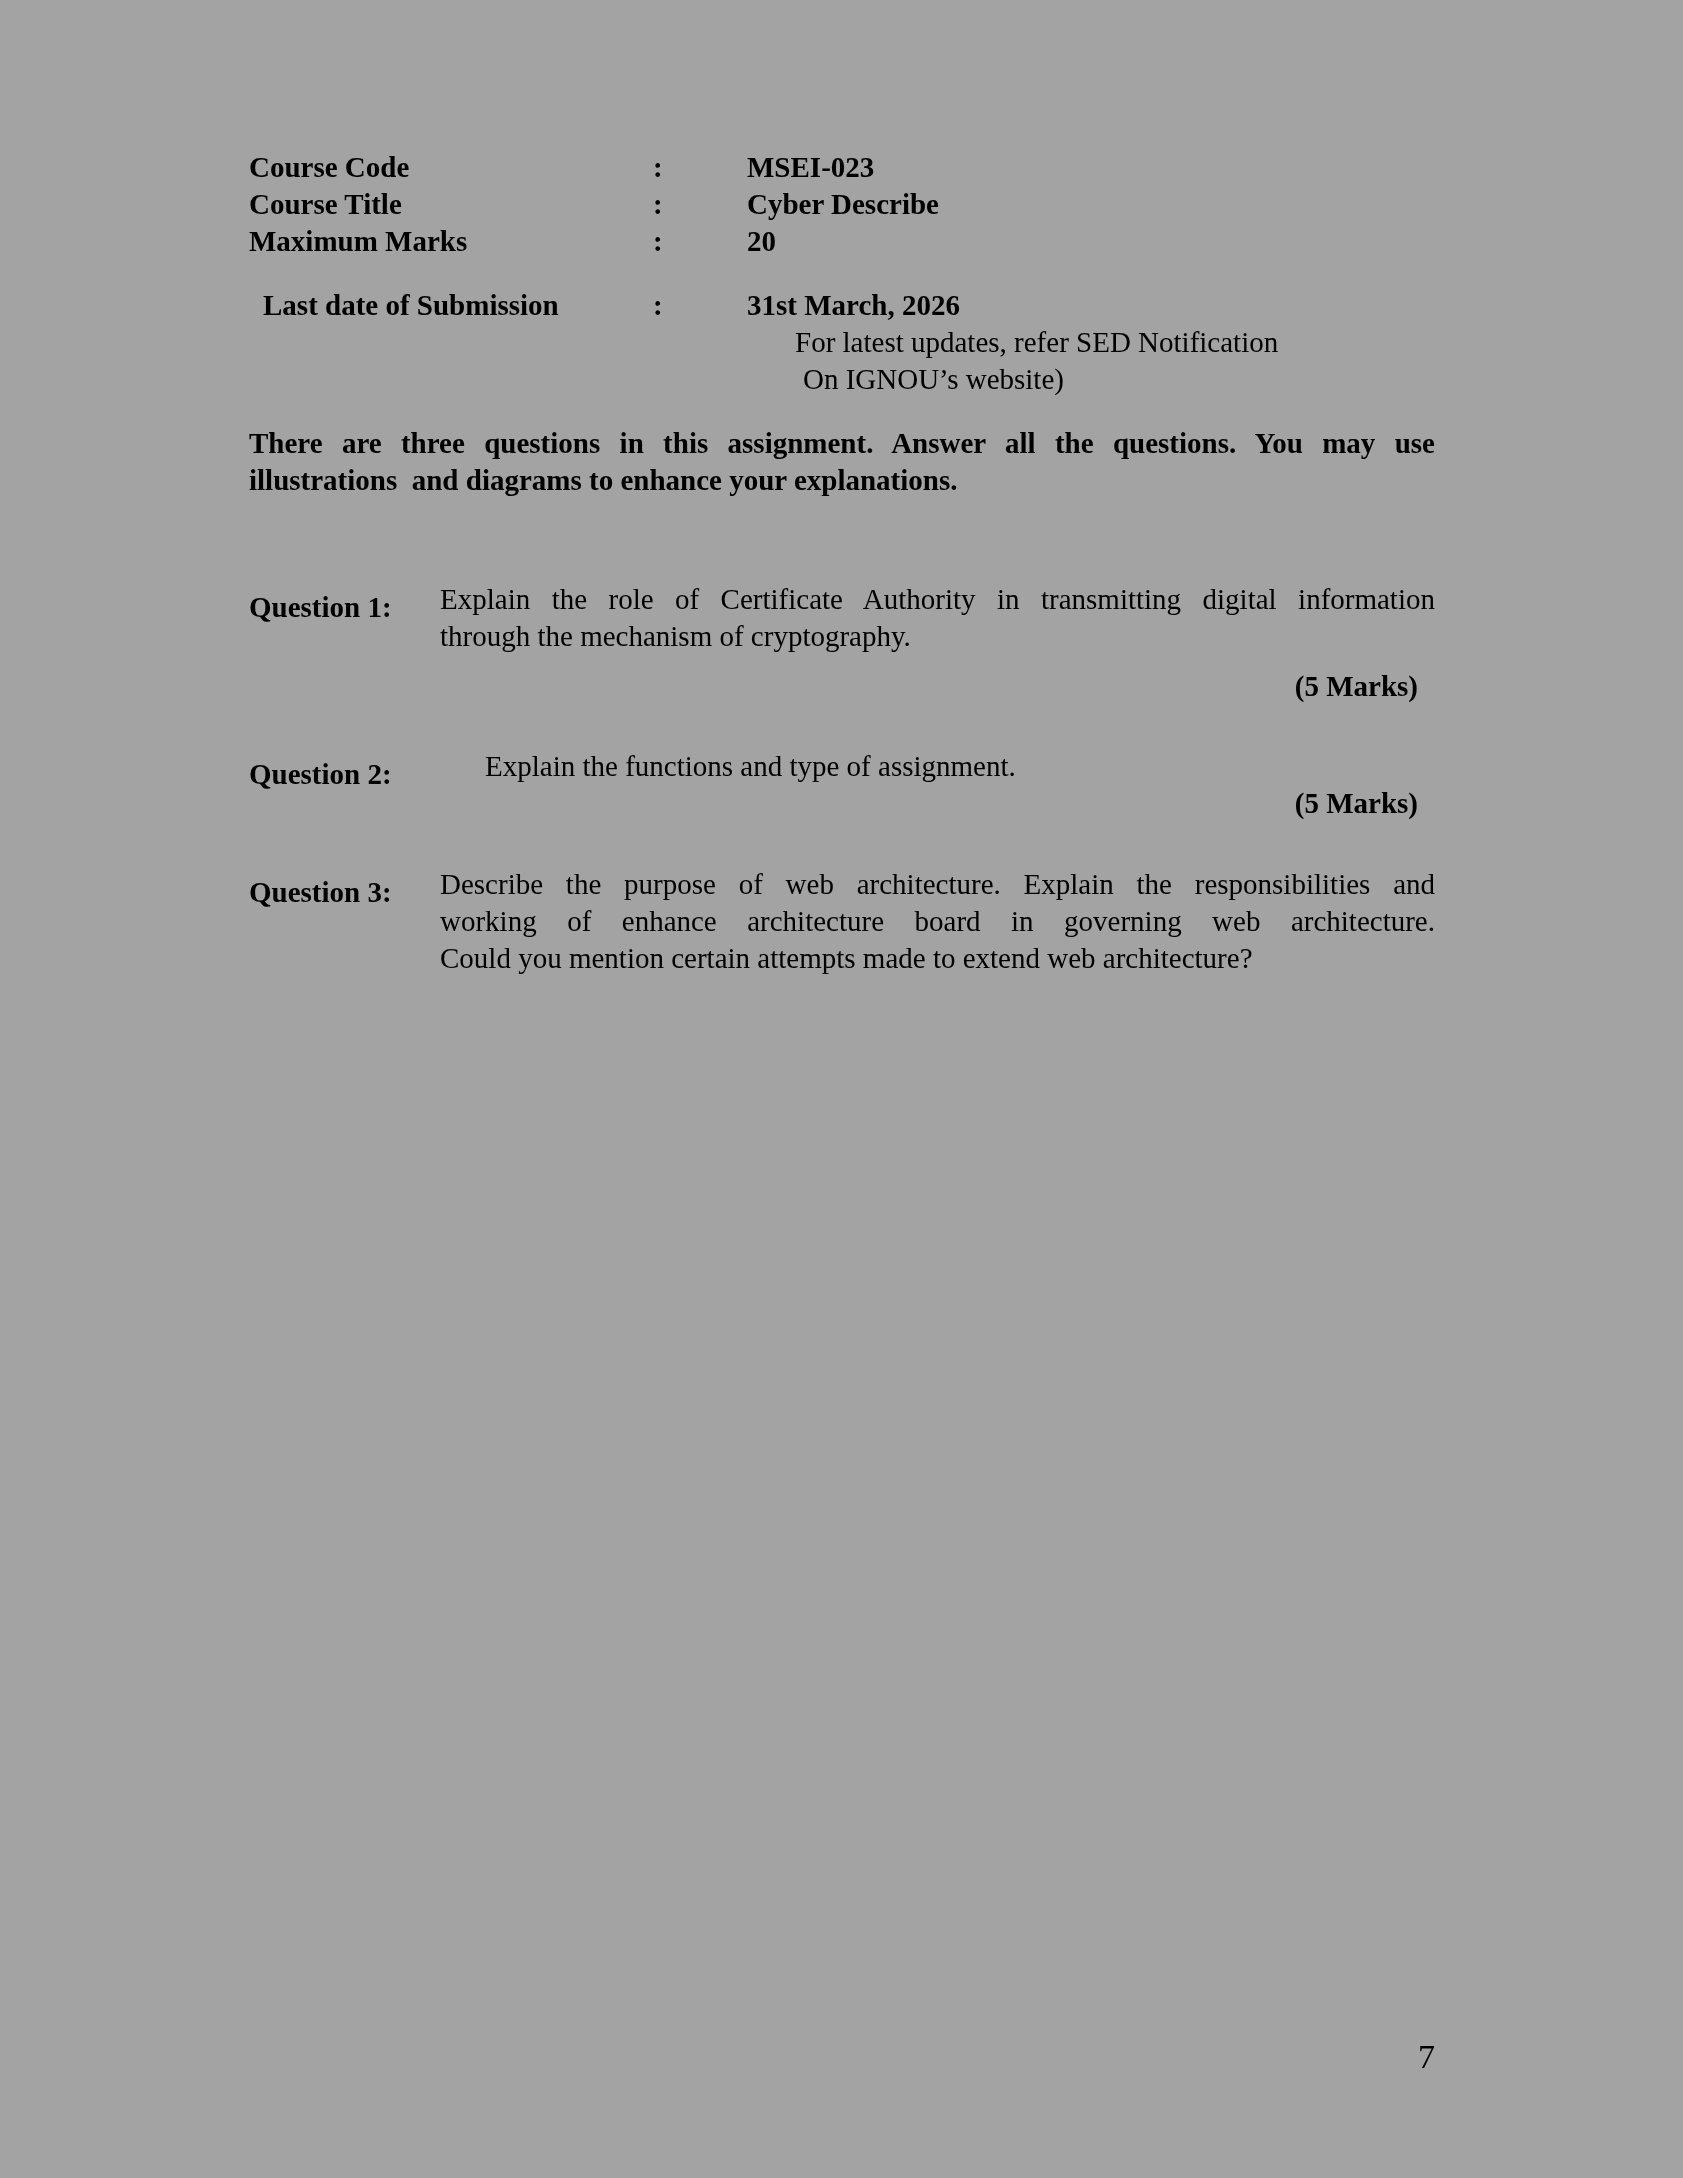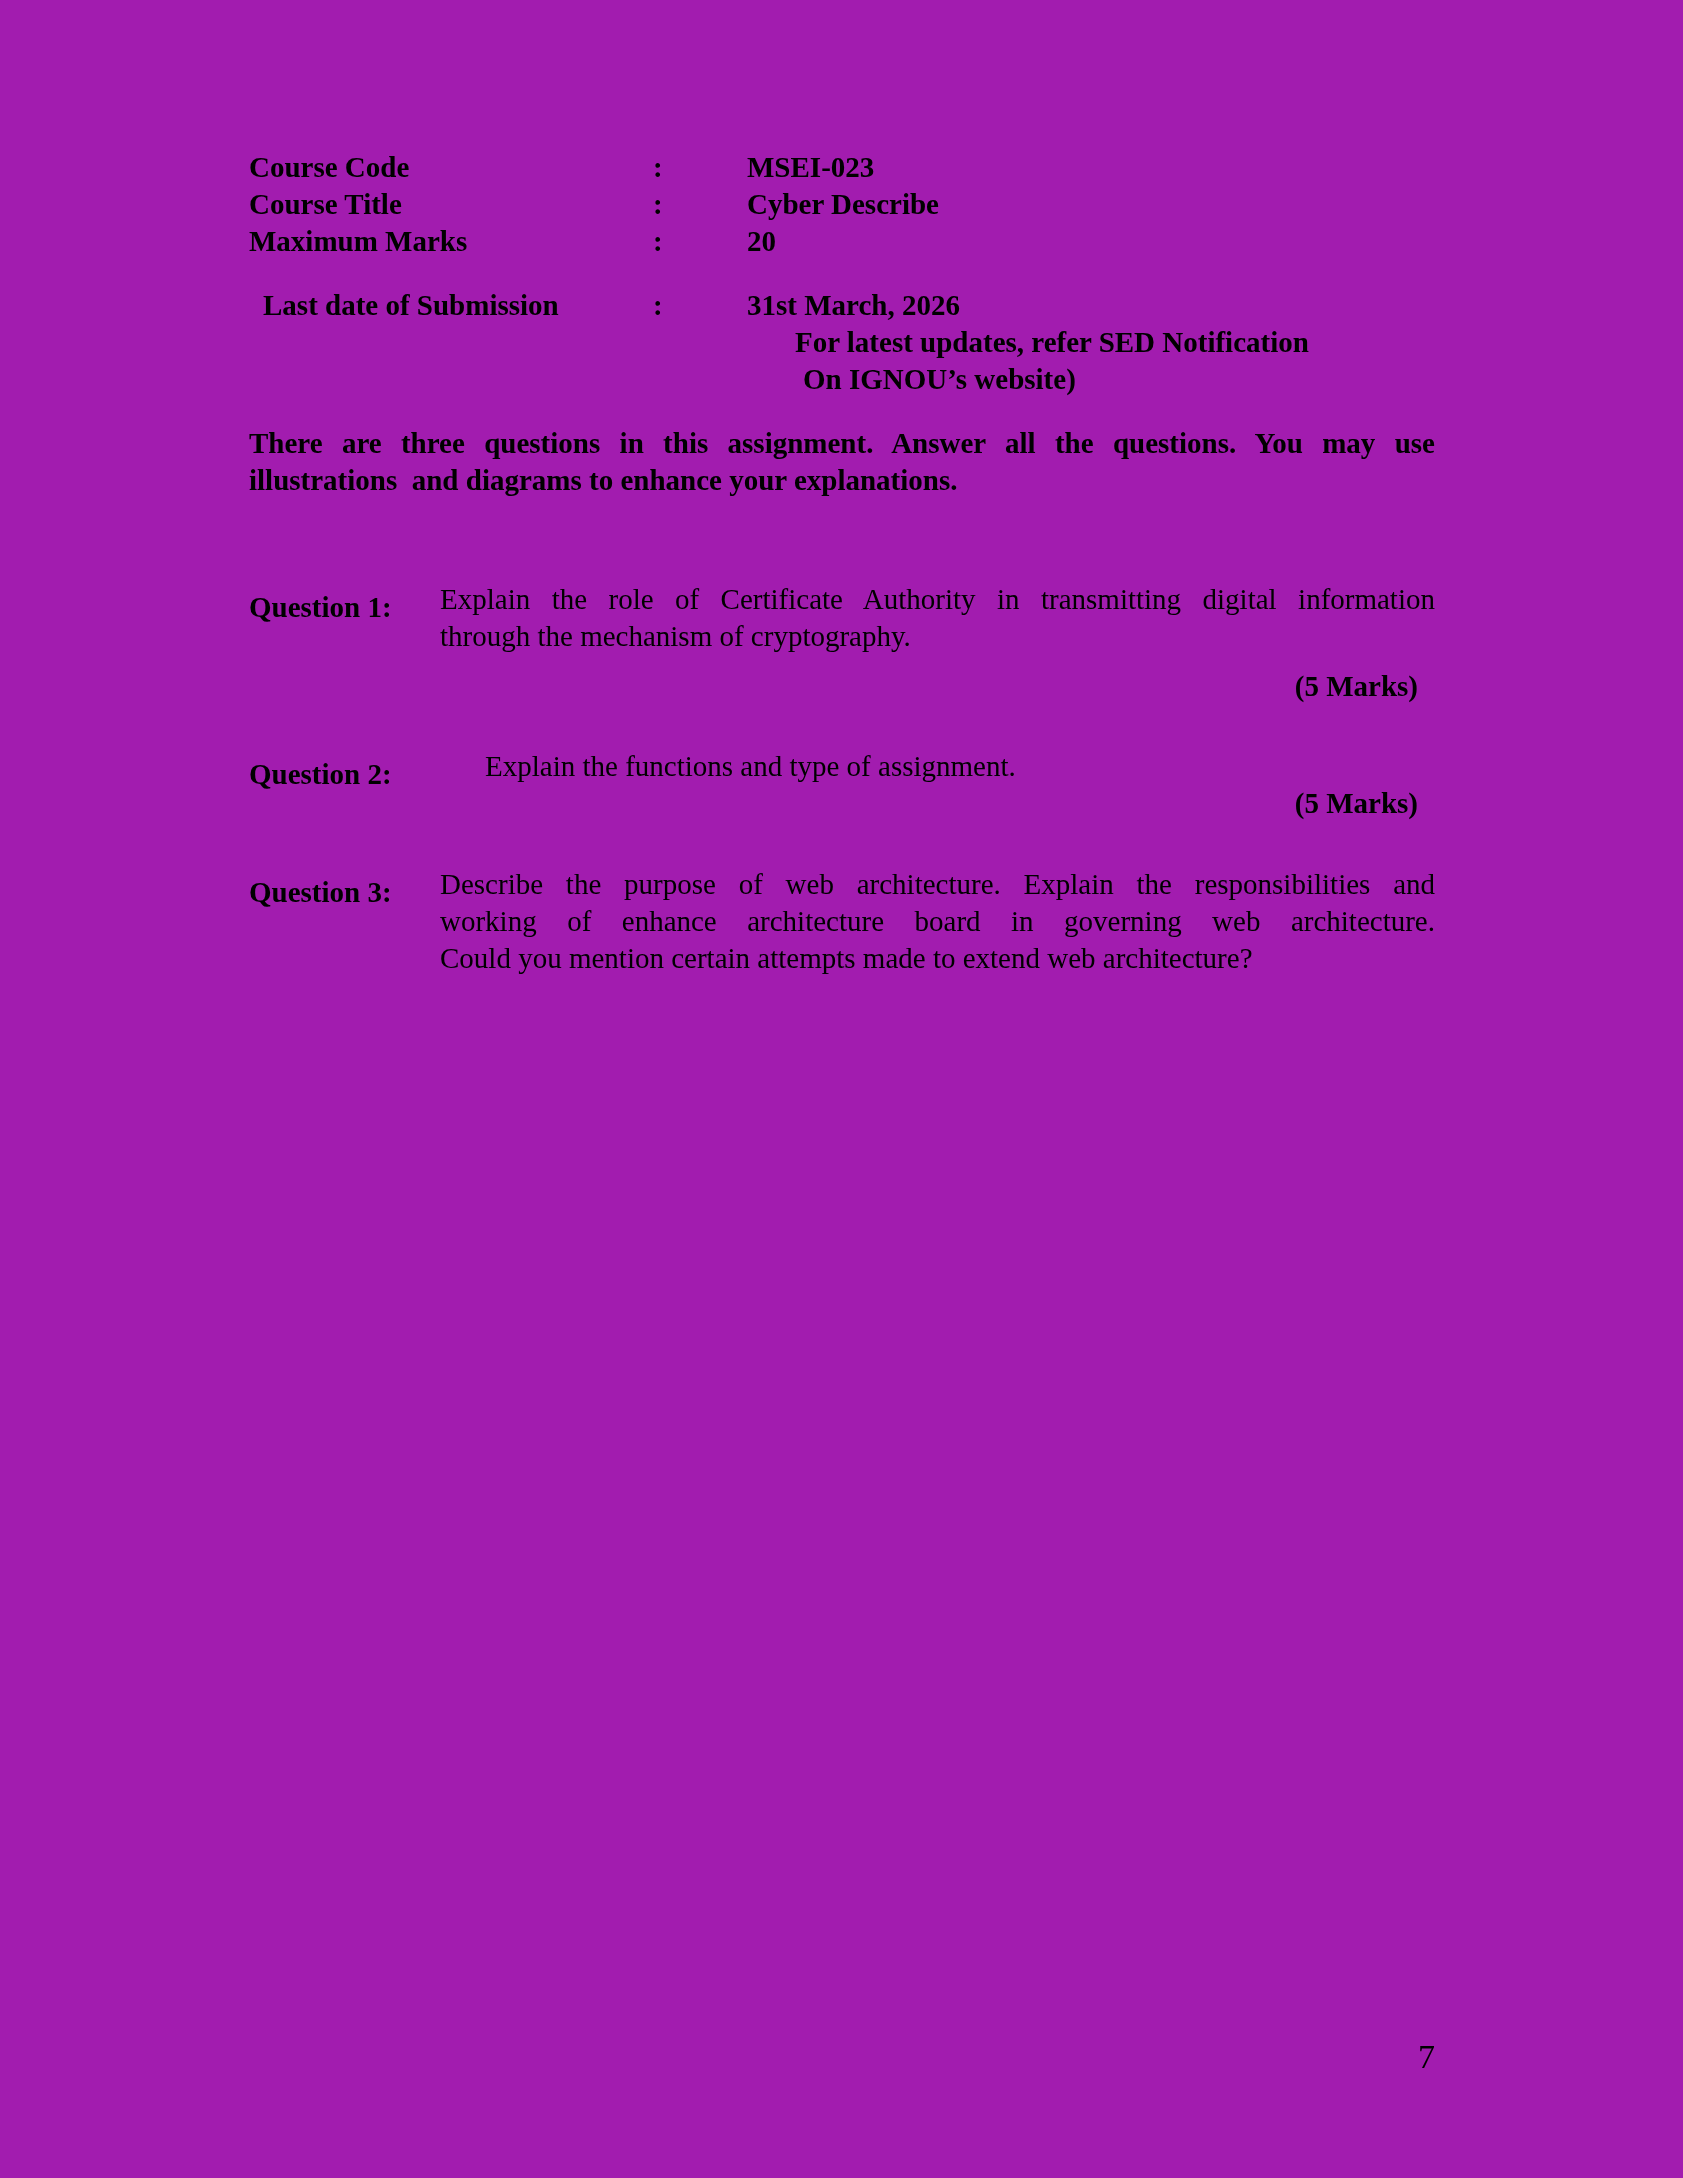--- a/index.html
+++ b/index.html
@@ -1,41 +1,41 @@
 <!DOCTYPE html>
 <html><head>
 <meta charset="utf-8">
 <style>
   * { margin: 0; padding: 0; box-sizing: border-box; }
   html, body { background: #ffffff; }
   .page {
     position: relative;
     width: 1683px;
     height: 2178px;
-    background: #a21caf;
+    background: #a3a3a3;
     color: #000000;
     font-family: "Liberation Serif", "DejaVu Serif", serif;
     font-size: 29px;
     line-height: 37px;
     overflow: hidden;
   }
   .content {
     position: absolute;
     left: 249px;
     top: 0;
     width: 1186px;
   }
   .hdr-table { margin-top: 149px; font-weight: bold; }
   .hdr-row { display: flex; }
   .hdr-label { width: 404px; }
   .hdr-colon { width: 94px; }
   .hdr-value { flex: 1; }
   .submission { margin-top: 27px; font-weight: bold; display: flex; }
   .submission .hdr-label { padding-left: 14px; }
-  .note-line { font-weight: bold; }
+  .note-line { font-weight: normal; }
   .note-1 { margin-left: 546px; }
   .note-2 { margin-left: 554px; }
   .intro { margin-top: 27px; font-weight: bold; }
   .jline { text-align: justify; text-align-last: justify; }
   .question { display: flex; }
   .q-1 { margin-top: 82px; }
   .q-2 { margin-top: 43px; gap: 45px; }
   .q-3 { margin-top: 44px; }
   .q-label { width: 191px; font-weight: bold; flex: none; margin-top: 8px; }
   .q-body { flex: 1; }

